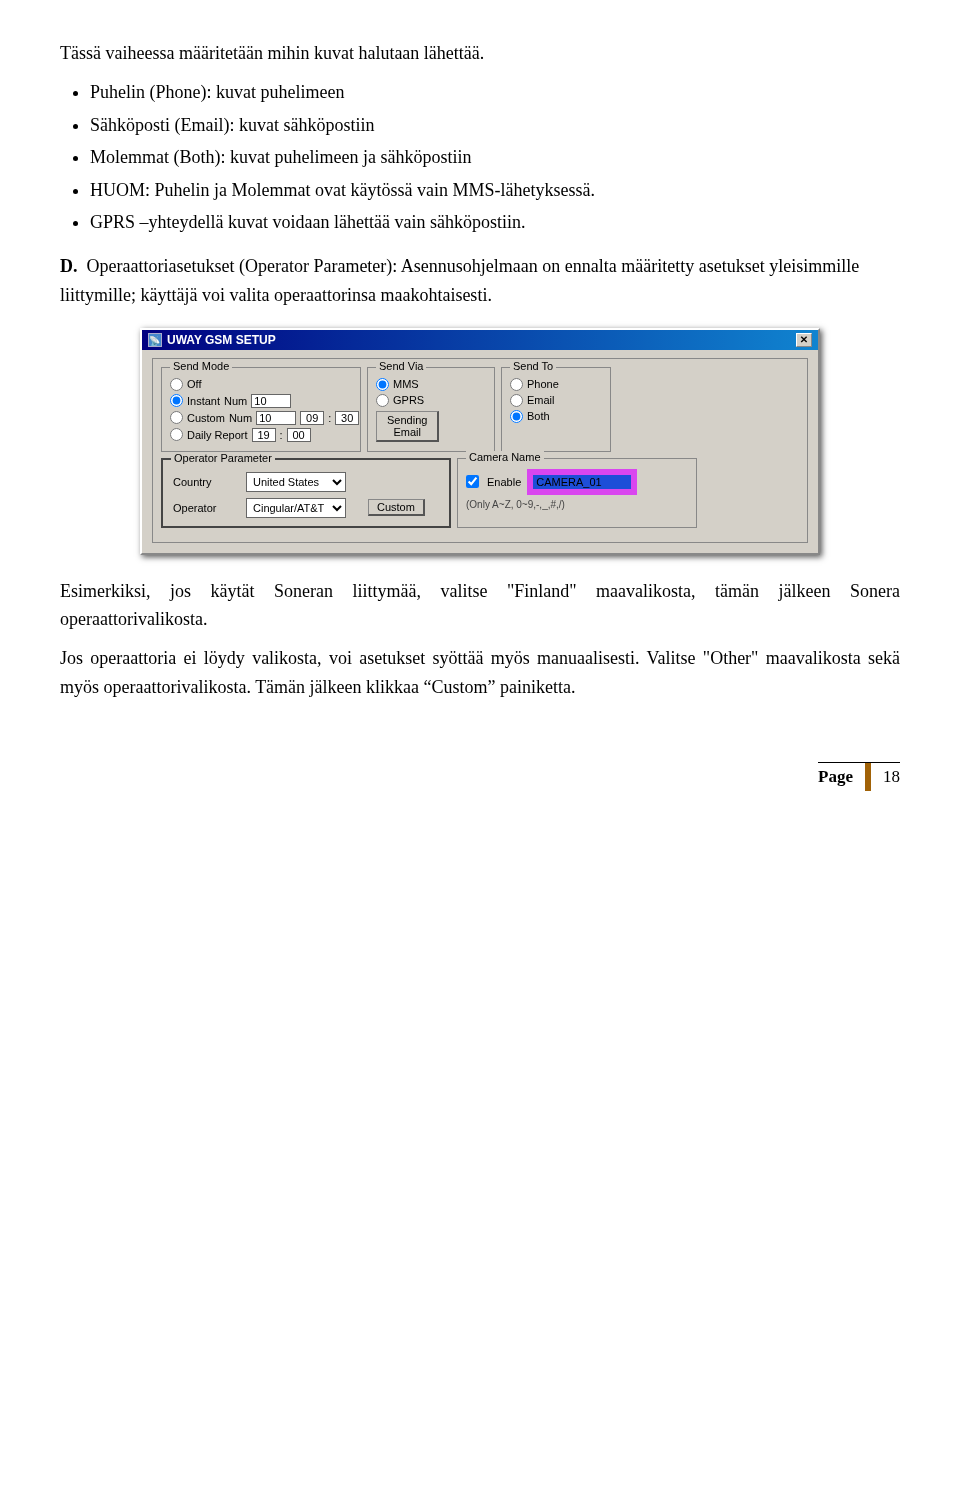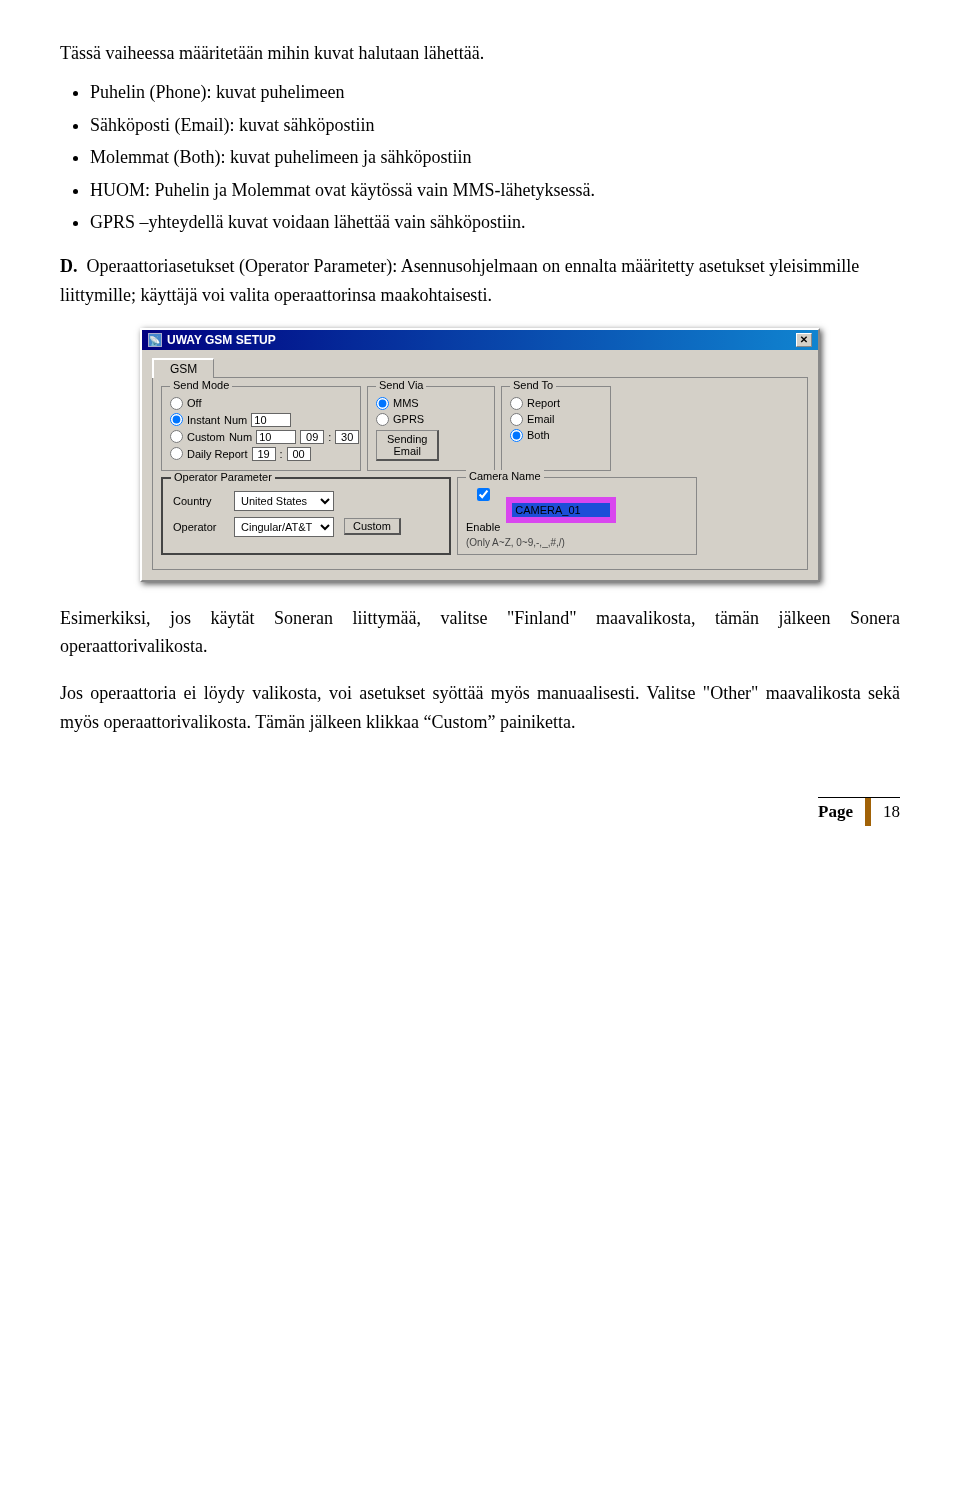--- a/index.html
+++ b/index.html
@@ -211,21 +211,21 @@
       font-family: Arial, sans-serif;
       background: #fff;
       border: 1px solid #666;
       padding: 1px 2px;
       height: 20px;
       min-width: 100px;
     }
     .op-row {
       display: flex;
       align-items: center;
-      gap: 6px;
+      gap: 18px;
       margin-top: 6px;
     }
     .op-label {
       width: 55px;
       font-size: 11px;
       font-family: Arial, sans-serif;
     }
     
     .camera-box {
       width: 240px;
@@ -245,28 +245,27 @@
     }
     .camera-note {
       font-size: 10px;
       color: #444;
       margin-top: 4px;
       font-family: Arial, sans-serif;
     }
     .checkbox-label {
       display: flex;
       align-items: center;
-      gap: 20px;
-      font-size: 11px;
-      flex-direction: column;
+      gap: 8px;
+      font-size: 11px;
     }
     
     .bottom-text {
       line-height: 1.6;
-      margin-top: 18px;
+      margin-top: 10px;
       text-align: justify;
     }
     .custom-btn {
       background: #d4d0c8;
       border: 1px solid #888;
       border-bottom: 2px solid #555;
       border-right: 2px solid #555;
       font-size: 11px;
       padding: 1px 8px;
       cursor: pointer;
@@ -295,23 +294,20 @@
   <div class="dialog">
     <div class="dialog-titlebar">
       <div class="dialog-titlebar-left">
         <span class="dialog-title-icon">📡</span>
         <span>UWAY GSM SETUP</span>
       </div>
       <span class="dialog-close-btn">✕</span>
     </div>
     <div class="dialog-body">
 
-      <div class="dialog-tabs">
-        <div class="dialog-tab active">GSM</div>
-      </div>
       <div class="dialog-content-area">
 
         <div class="dialog-row">
 
           <div class="groupbox send-mode-box">
             <span class="groupbox-title">Send Mode</span>
             <div class="groupbox-content">
 
               <div class="radio-row">
                 <input type="radio" name="sendmode" style="">
@@ -358,21 +354,21 @@
               </div>
               <button class="sending-email-btn">Sending<br>Email</button>
             </div>
           </div>
 
           <div class="groupbox send-to-box">
             <span class="groupbox-title">Send To</span>
             <div class="groupbox-content">
               <div class="radio-row">
                 <input type="radio" name="sendto" style="">
-                <span>Report</span>
+                <span>Phone</span>
               </div>
               <div class="radio-row">
                 <input type="radio" name="sendto" style="">
                 <span>Email</span>
               </div>
               <div class="radio-row">
                 <input type="radio" name="sendto" checked="" style="">
                 <span>Both</span>
               </div>
             </div>

